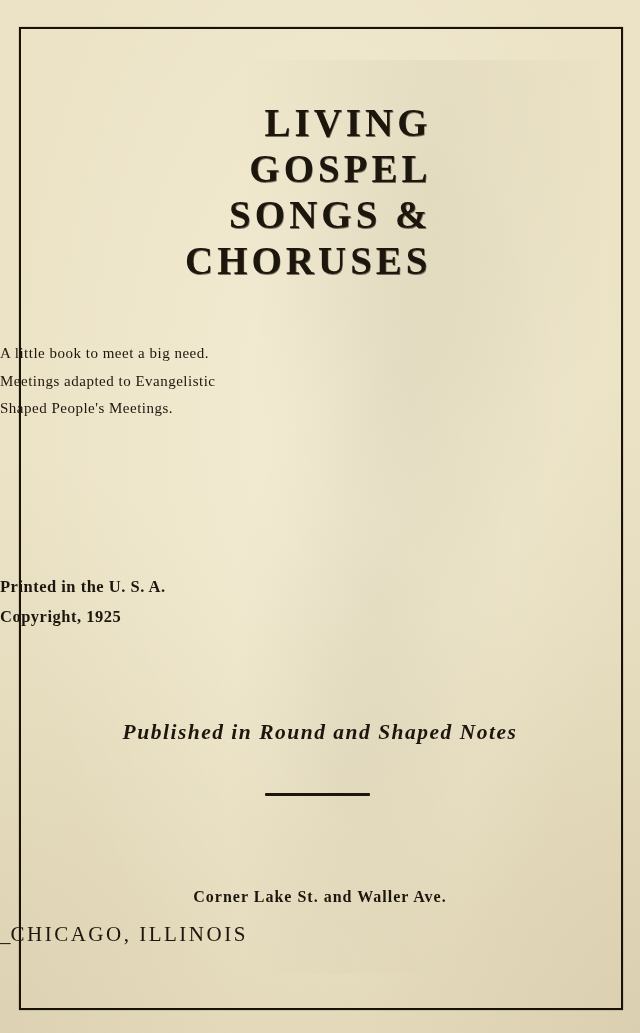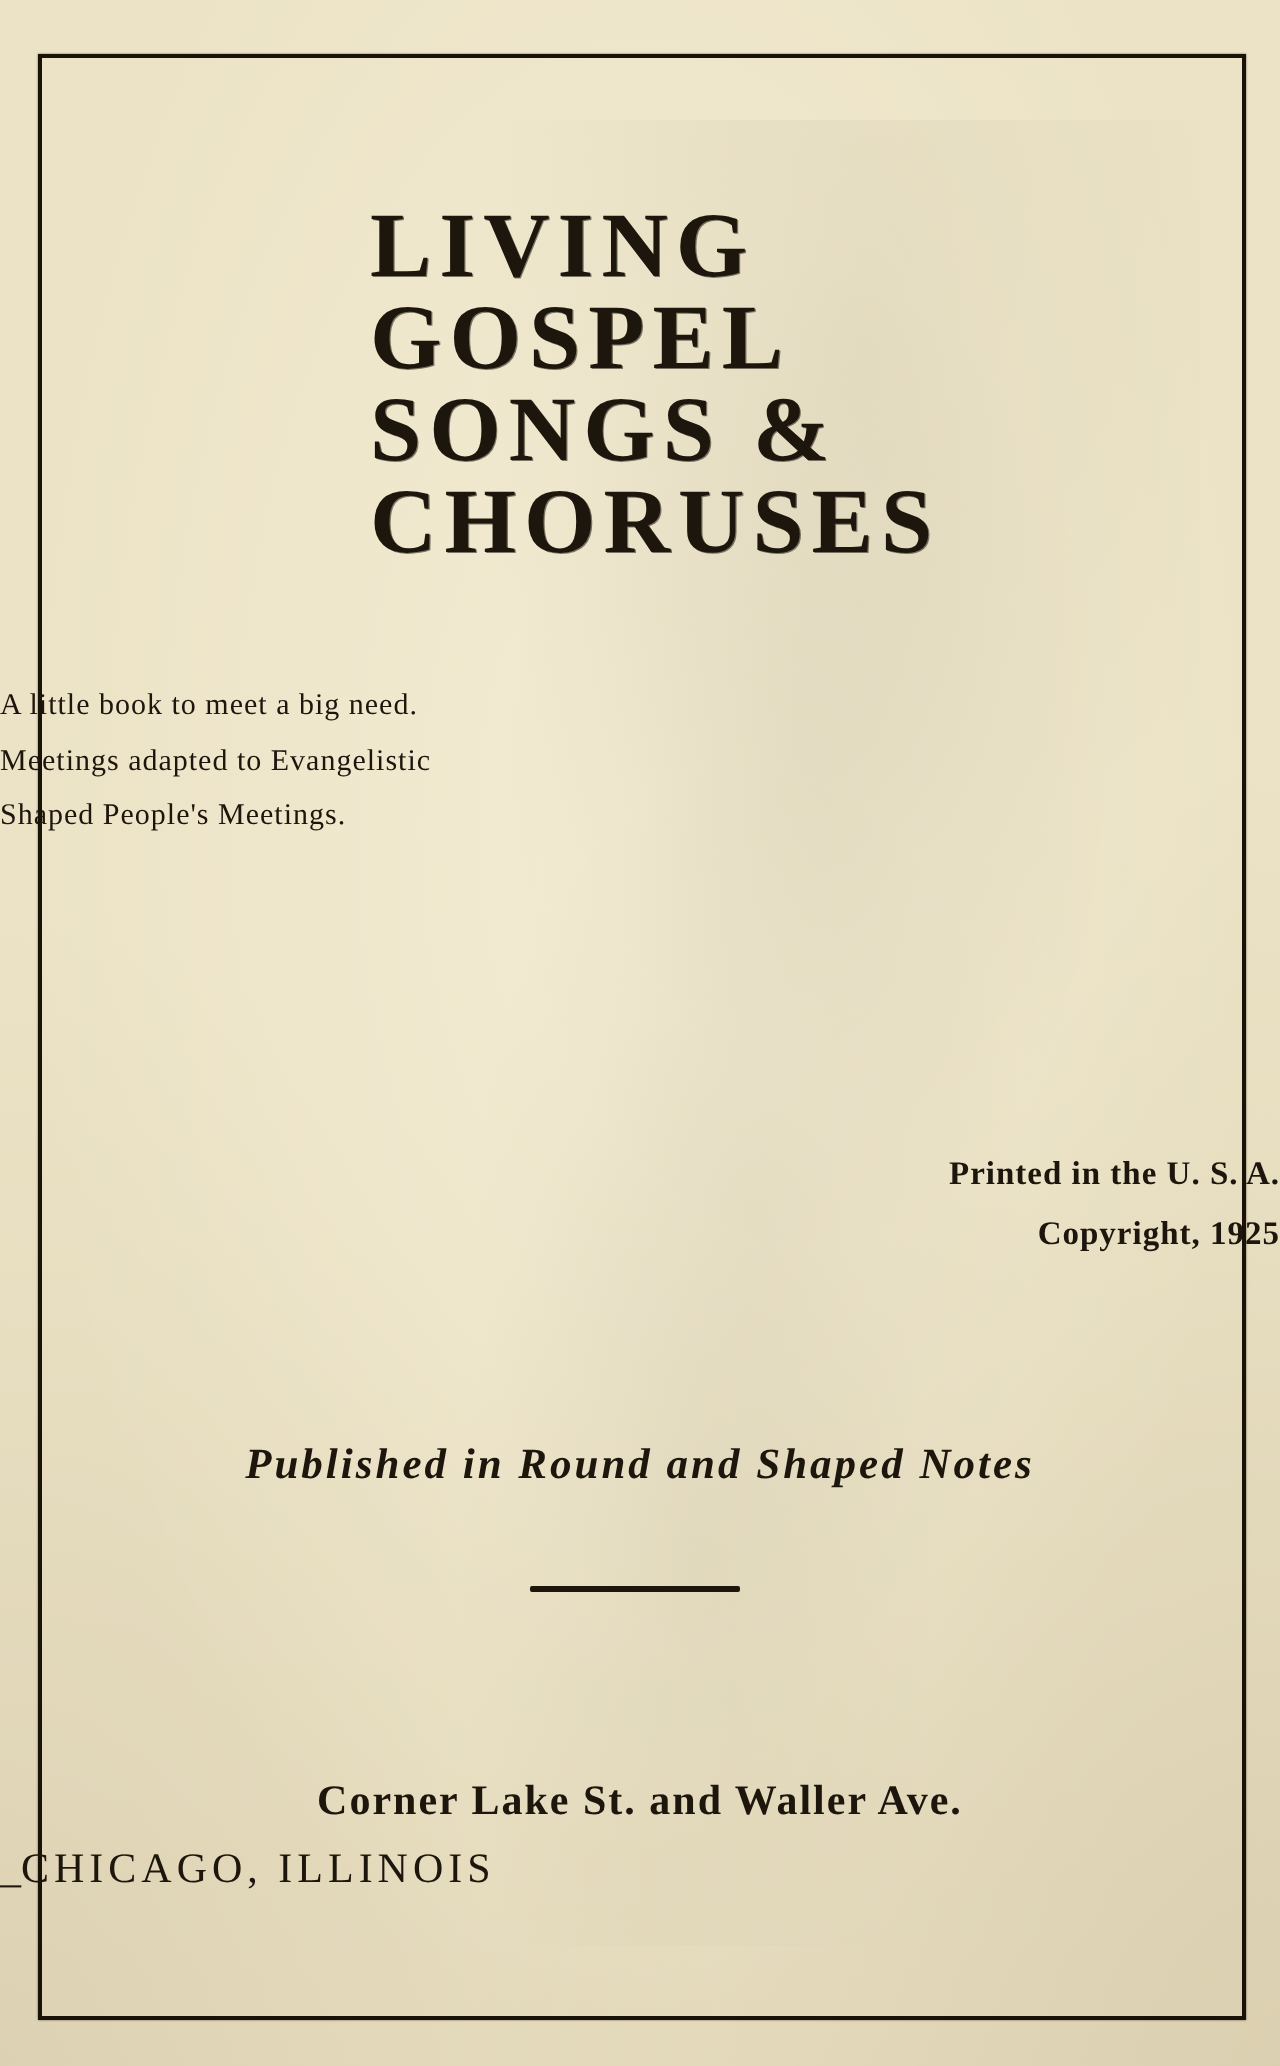--- a/index.html
+++ b/index.html
@@ -42,44 +42,44 @@
     right: 17px;
     bottom: 23px;
     border: 2.5px solid #191209;
     box-shadow: 0 0 1px rgba(25,18,9,0.6);
   }
 
   .title-block {
     position: absolute;
     top: 100px;
     left: 185px;
-    font-size: 46px;
+    font-size: 39px;
     font-weight: bold;
     line-height: 46px;
     letter-spacing: 4px;
-    text-align: left;
+    text-align: right;
     text-shadow: 0.6px 0.6px 0 rgba(29,22,13,0.55);
   }
 
   .tagline {
     position: absolute;
     top: 340px;
     left: 0;
     width: 595px;
     font-size: 15px;
     line-height: 27.5px;
     letter-spacing: 0.5px;
   }
 
   .imprint {
     position: absolute;
     top: 572px;
     left: 0;
     width: 640px;
-    text-align: right;
+    text-align: left;
     font-size: 16.5px;
     line-height: 30px;
     letter-spacing: 0.5px;
     font-weight: bold;
   }
 
   .edition-note {
     position: absolute;
     top: 720px;
     left: 0;
@@ -111,21 +111,21 @@
     font-size: 34px;
     letter-spacing: 1px;
   }
 
   .publisher-address {
     position: absolute;
     top: 888px;
     left: 0;
     width: 640px;
     text-align: center;
-    font-size: 21px;
+    font-size: 16px;
     font-weight: bold;
     letter-spacing: 1px;
   }
 
   .publisher-city {
     position: absolute;
     top: 922px;
     left: 0;
     width: 640px;
     text-align: left;

